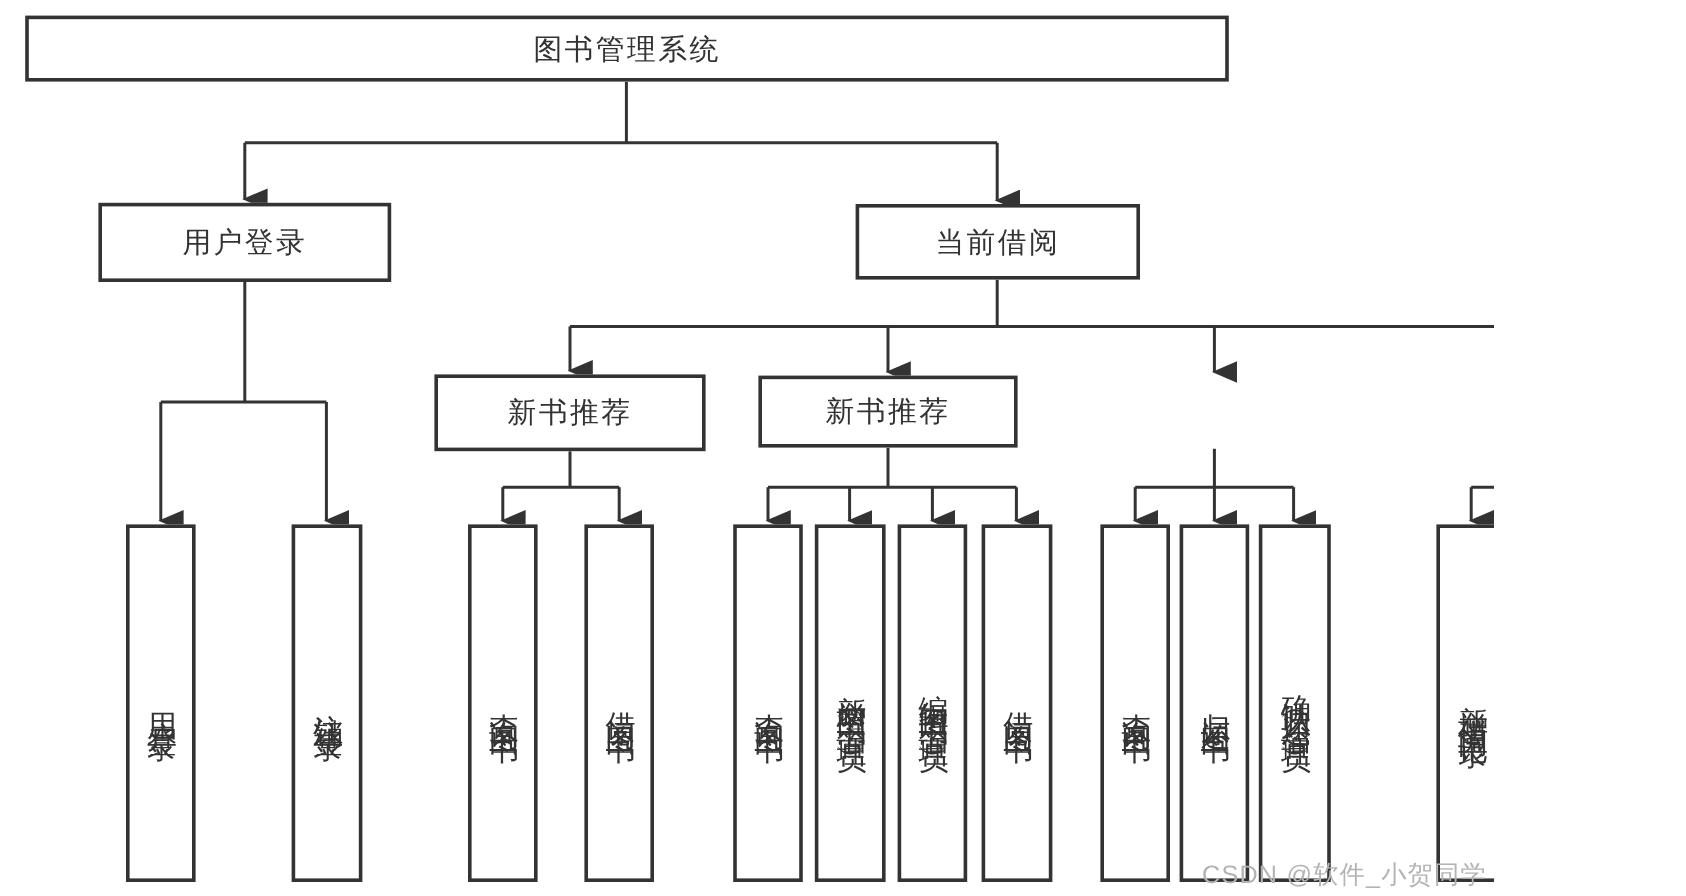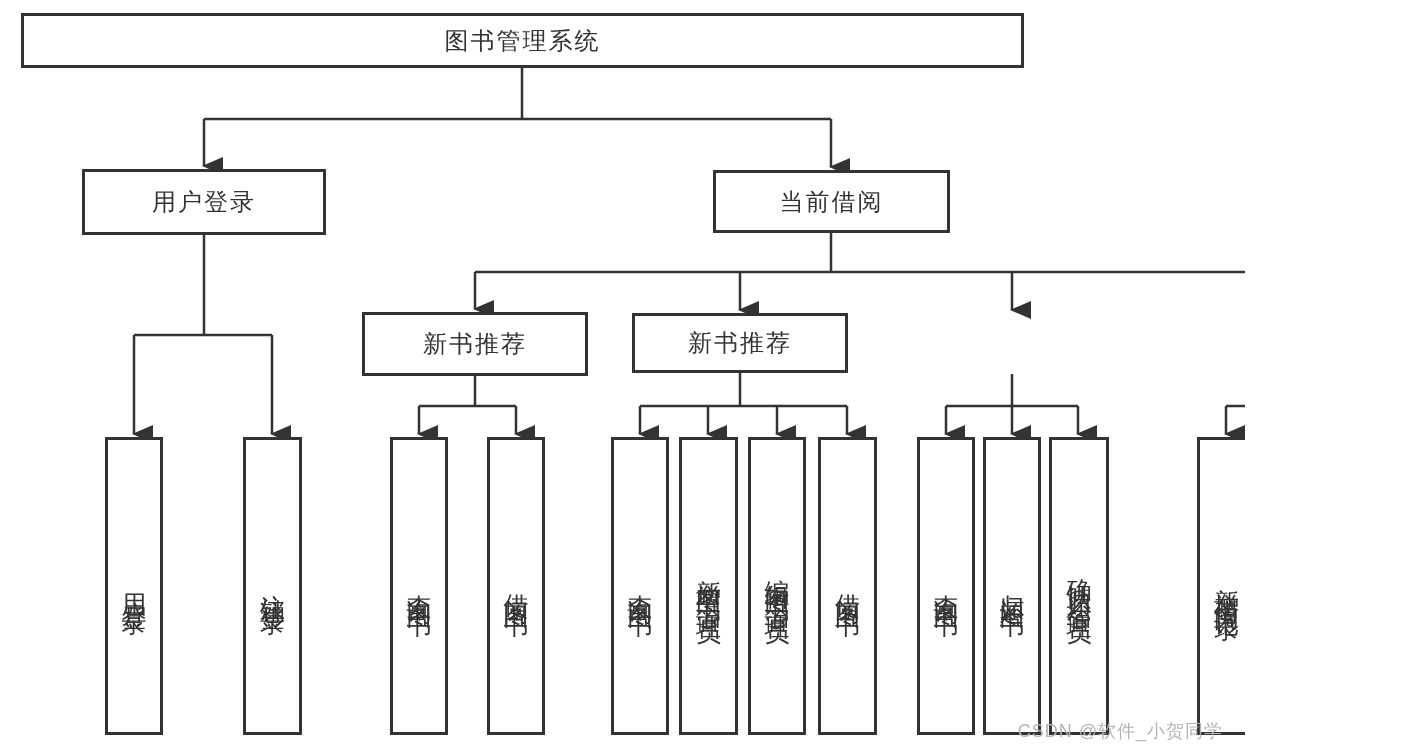--- a/index.html
+++ b/index.html
@@ -30,24 +30,24 @@
   .h { font-size: 24px; letter-spacing: 2px; white-space: nowrap; }
   .v {
     writing-mode: vertical-rl;
     text-orientation: mixed;
     font-size: 25px;
     letter-spacing: 6px;
     line-height: 1;
   }
   .watermark {
     position: absolute;
-    right: 22px;
+    right: 6px;
     bottom: 4px;
     z-index: 3;
-    font-size: 18px;
+    font-size: 21px;
     letter-spacing: 1px;
     color: #b3b3b3;
     white-space: nowrap;
   }
 </style>
 </head>
 <body>
 
 <div class="canvas">
 

